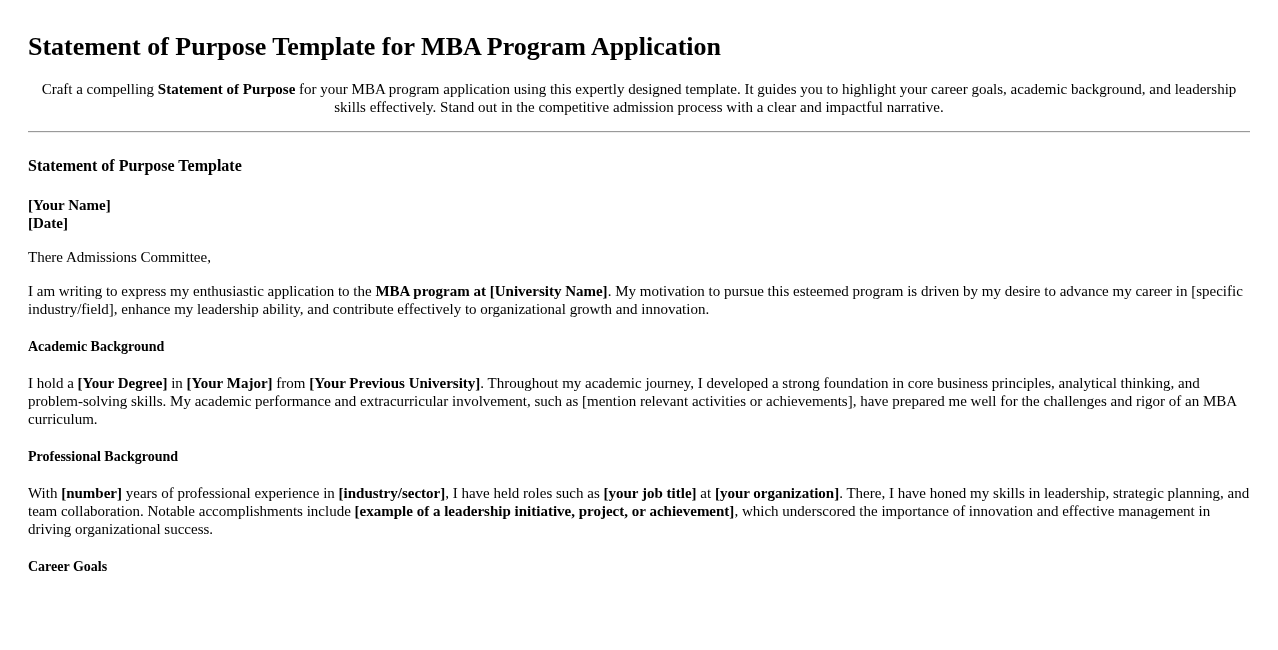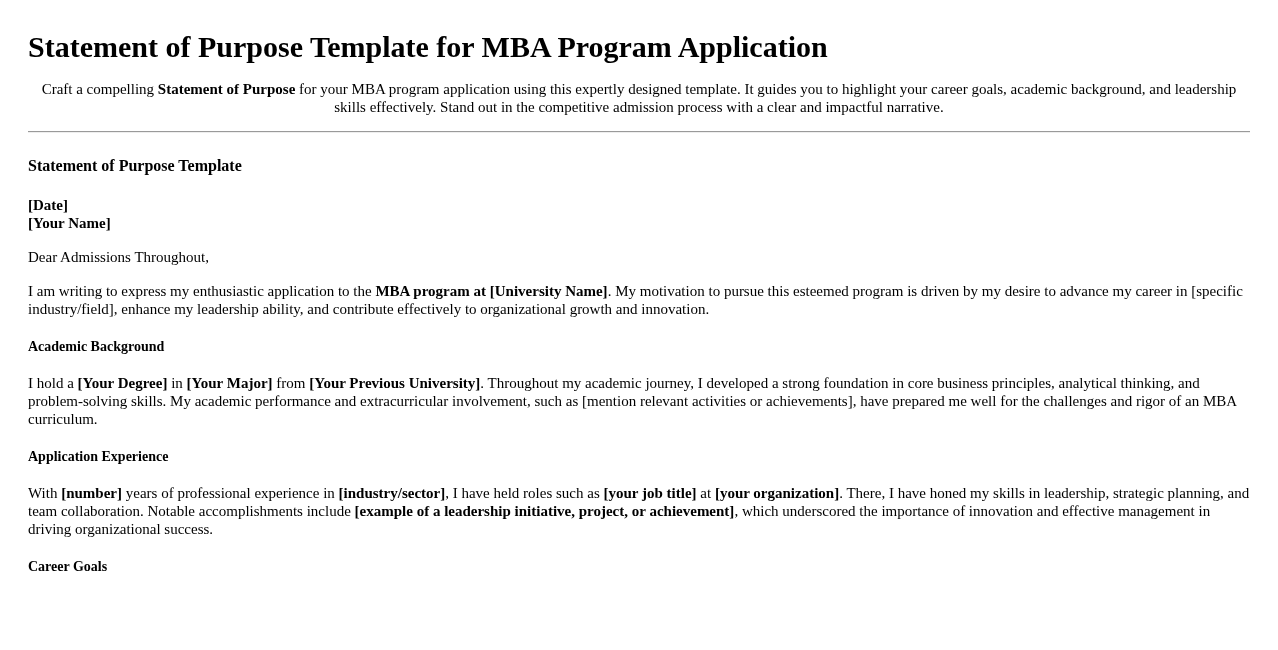--- a/index.html
+++ b/index.html
@@ -7,21 +7,21 @@
       font-family: "Liberation Serif", "DejaVu Serif", serif;
       color: #000000;
       font-size: 15px;
       line-height: 18px;
       padding: 0 28px;
       width: 1222px;
       overflow: hidden;
       height: 650px;
     }
     h1 {
-      font-size: 30px;
+      font-size: 26px;
       line-height: 36px;
       font-weight: bold;
       margin: 29px 0 0 0;
     }
     .intro { margin: 15px 0 0 0; text-align: center; }
     hr {
       border: none;
       border-top: 1px solid #9a9a9a;
       border-bottom: 1px solid #eeeeee;
       margin: 15px 0 0 0;
@@ -50,31 +50,31 @@
 
 <h1>Statement of Purpose Template for MBA Program Application</h1>
 
 <p class="intro" style="margin-top:15px"><span>Craft a compelling </span><b>Statement of Purpose</b><span> for your MBA program application using this expertly designed template. It guides you to highlight your career goals, academic background, and leadership skills effectively. Stand out in the competitive admission process with a clear and impactful narrative.</span></p>
 
 <hr>
 
 <h2>Statement of Purpose Template</h2>
 
 <div class="header-block">
+  <div>[Your Name]</div>
   <div>[Date]</div>
-  <div>[Your Name]</div>
 </div>
 
-<p>Dear Admissions Throughout,</p>
+<p>There Admissions Committee,</p>
 
 <p><span>I am writing to express my enthusiastic application to the </span><b>MBA program at [University Name]</b><span>. My motivation to pursue this esteemed program is driven by my desire to advance my career in [specific industry/field], enhance my leadership ability, and contribute effectively to organizational growth and innovation.</span></p>
 
 <h3>Academic Background</h3>
 <p>
 <span>I hold a </span><b>[Your Degree]</b><span> in </span><b>[Your Major]</b><span> from </span><b>[Your Previous University]</b><span>. Throughout my academic journey, I developed a strong foundation in core business principles, analytical thinking, and problem-solving skills. My academic performance and extracurricular involvement, such as [mention relevant activities or achievements], have prepared me well for the challenges and rigor of an MBA curriculum.</span>
 </p>
 
-<h3>Application Experience</h3>
+<h3>Professional Background</h3>
 <p>
 <span>With </span><b>[number]</b><span> years of professional experience in </span><b>[industry/sector]</b><span>, I have held roles such as </span><b>[your job title]</b><span> at </span><b>[your organization]</b><span>. There, I have honed my skills in leadership, strategic planning, and team collaboration. Notable accomplishments include </span><b>[example of a leadership initiative, project, or achievement]</b><span>, which underscored the importance of innovation and effective management in driving organizational success.</span>
 </p>
 
 <h3>Career Goals</h3>
 
 </body></html>

